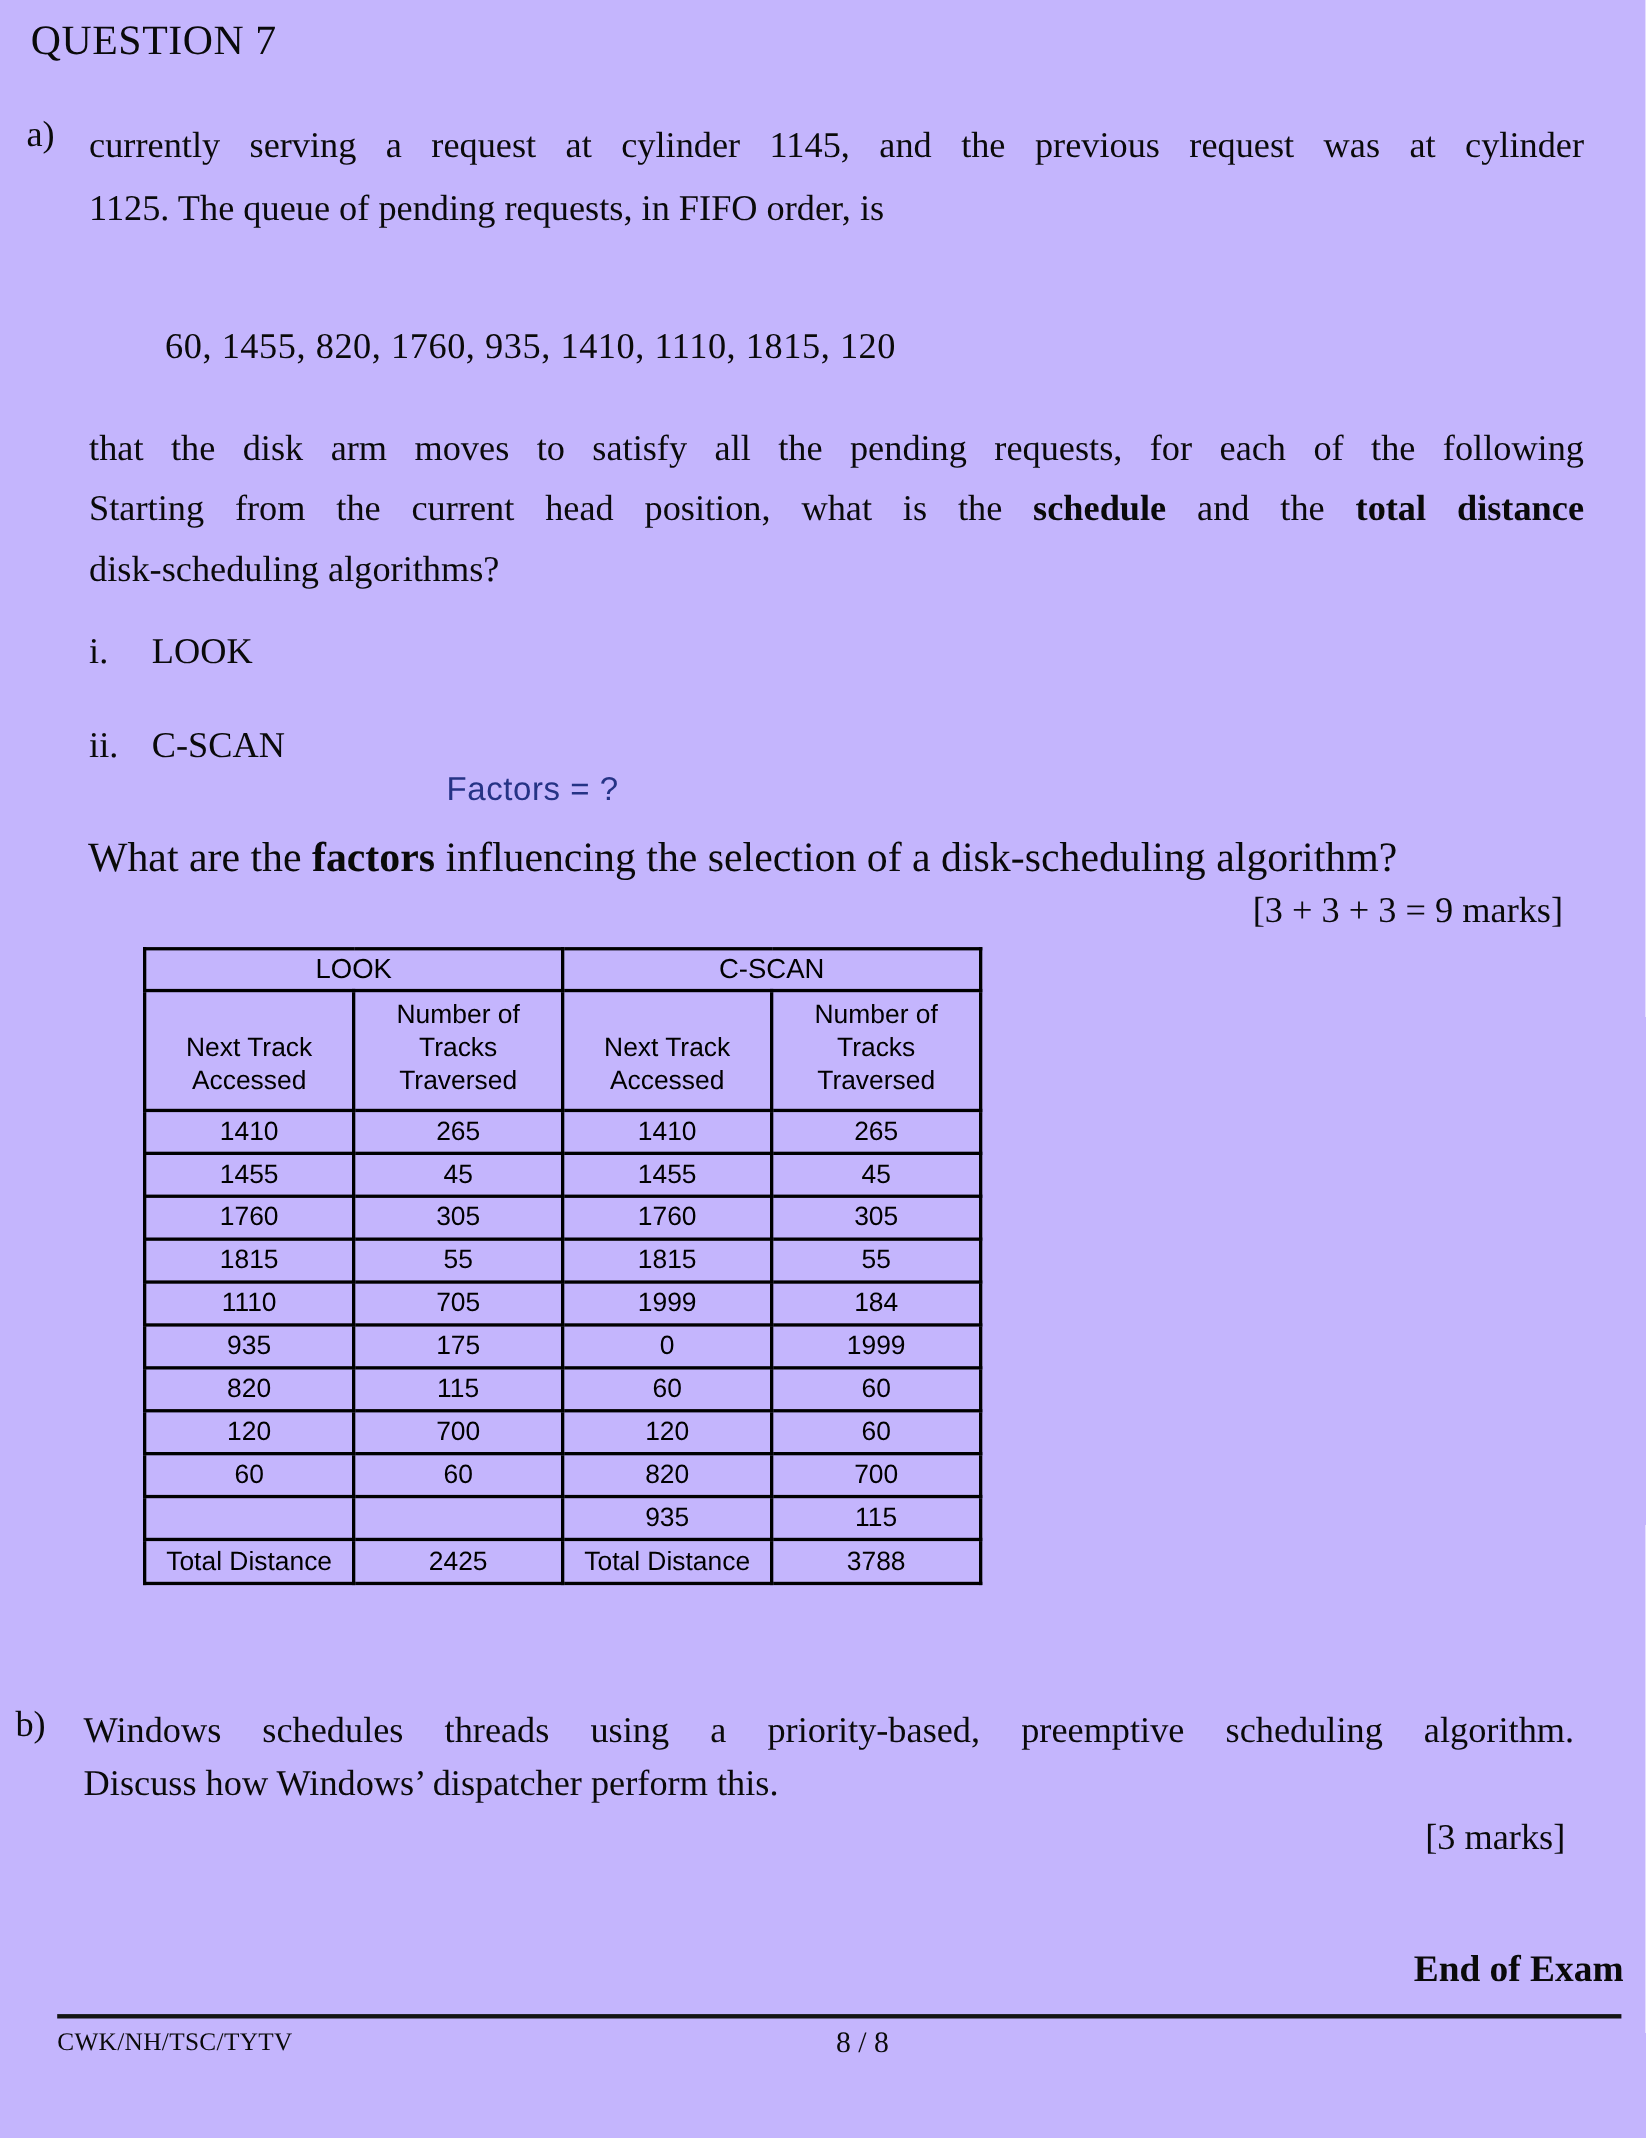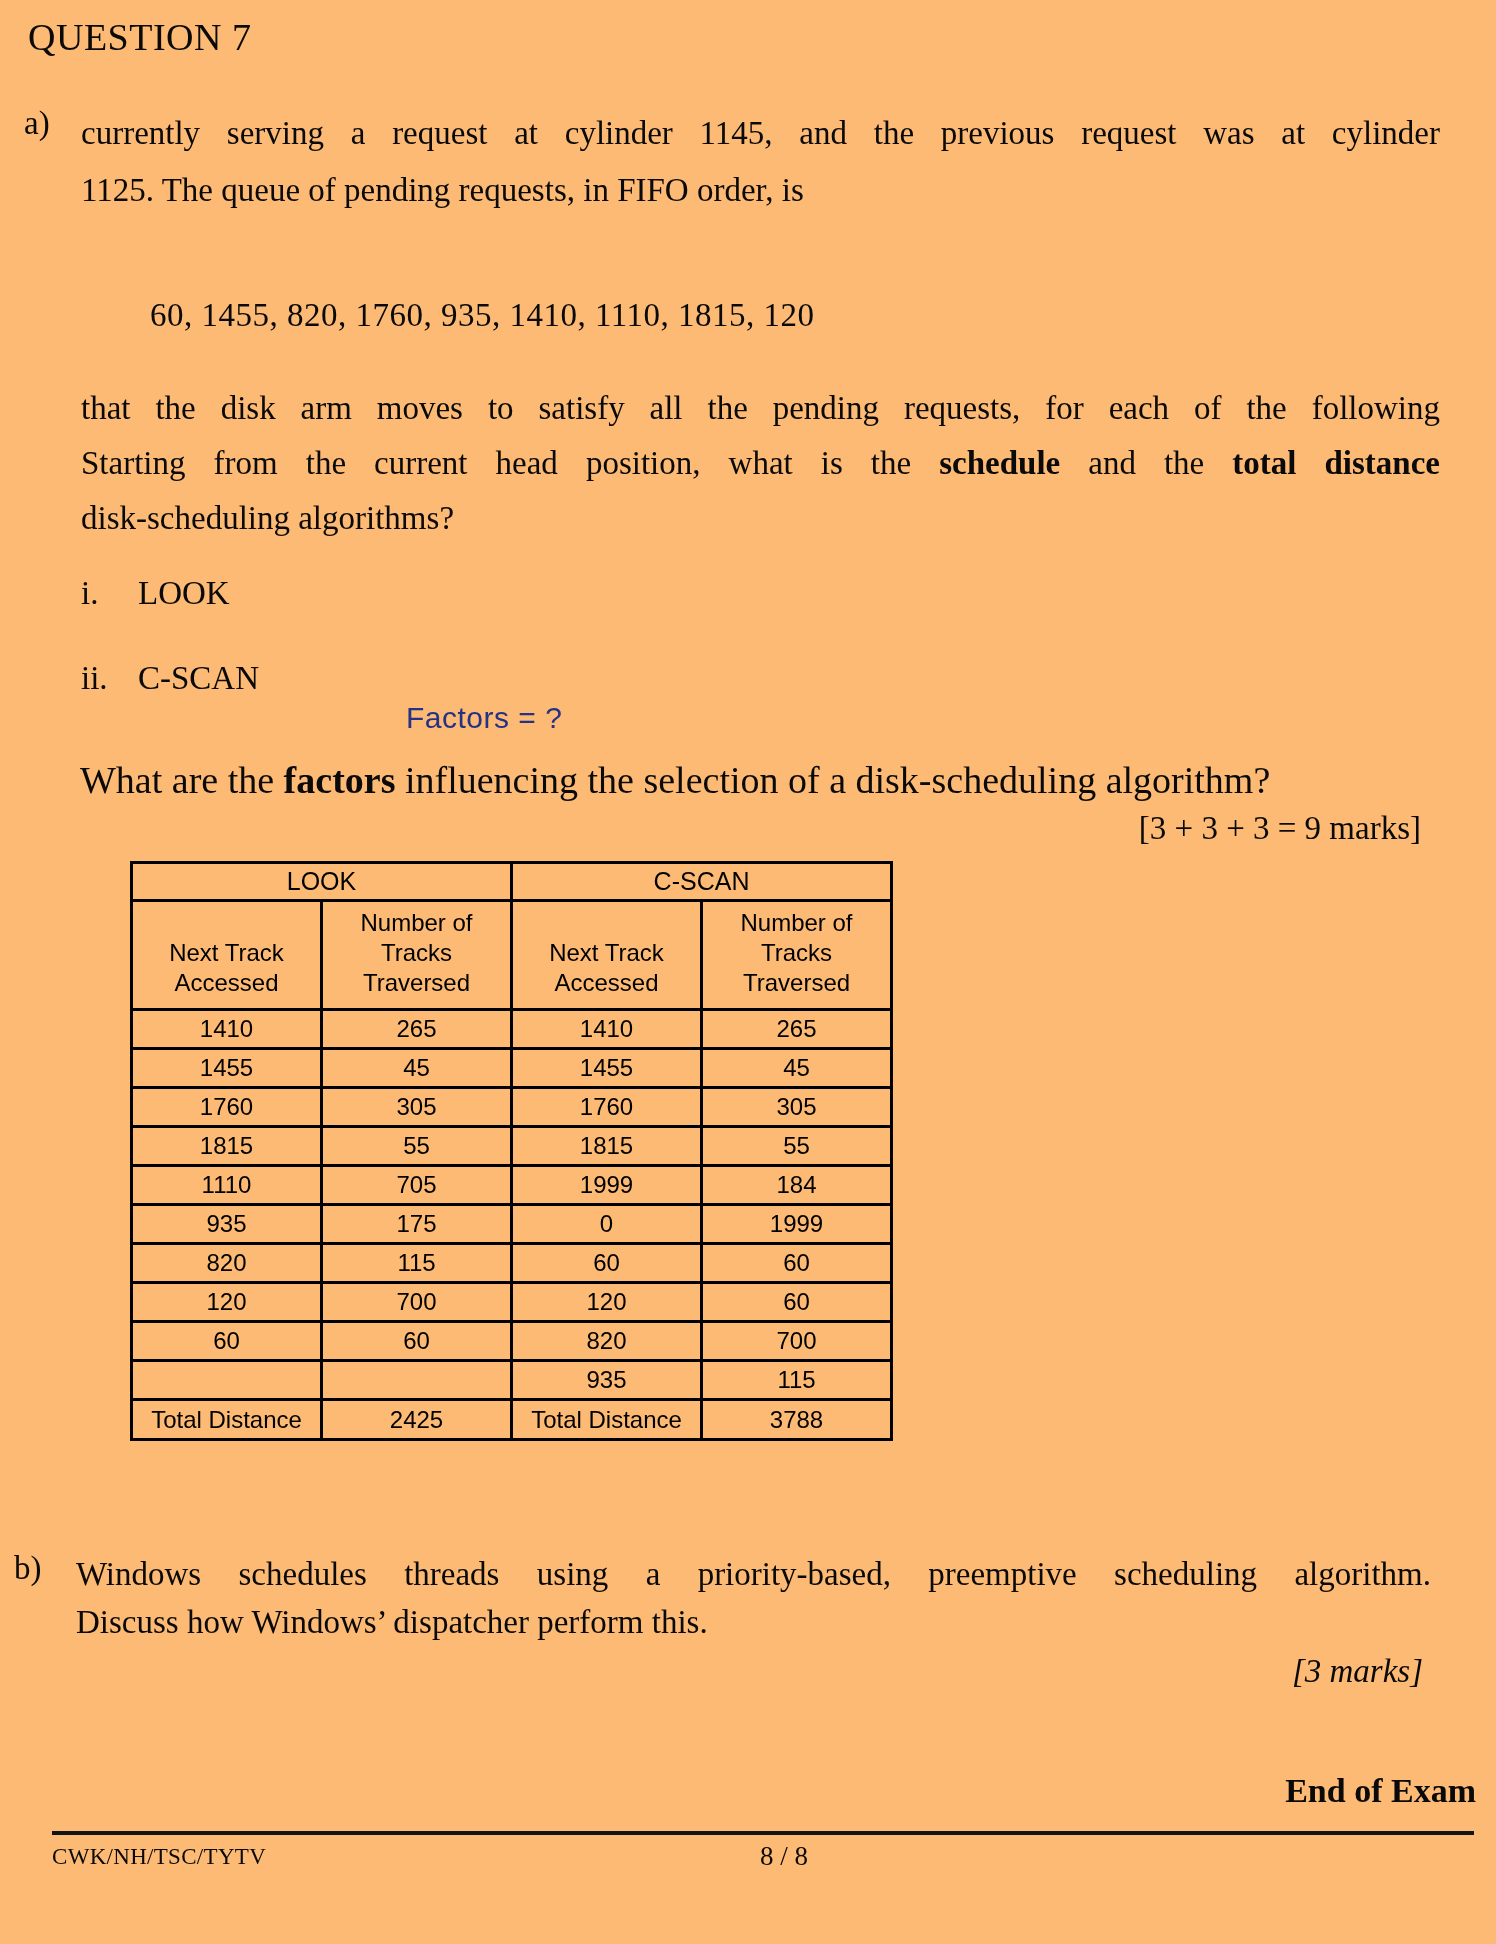--- a/index.html
+++ b/index.html
@@ -1,20 +1,20 @@
 <!DOCTYPE html>
 <html><head>
 <meta charset="utf-8">
 <style>
   * { margin:0; padding:0; box-sizing:border-box; }
   html,body { background:#ffffff; }
   .page {
     position:relative;
     width:1496px; height:1944px;
-    background:#fdba74;
+    background:#c4b5fd;
     font-family:"Liberation Serif", serif;
     color:#0a0a0a;
     overflow:hidden;
   }
   .abs { position:absolute; }
   .q-title { left:28px; top:15px; font-size:38px; letter-spacing:0.5px; }
   .part-label { font-size:33px; }
   .lbl-a { left:24px; top:105px; }
   .lbl-b { left:14px; top:1550px; }
   .para { font-size:33px; }
@@ -29,21 +29,21 @@
   .li-2 { left:81px; top:660px; }
   .list-num { display:inline-block; width:57px; }
   .factors-note {
     left:406px; top:701px;
     font-family:"Liberation Sans", sans-serif;
     font-size:30px; letter-spacing:0.5px;
   }
   .factors-q { left:80px; top:758px; font-size:38px; }
   .marks { font-size:33px; }
   .marks-a { right:75px; top:810px; }
-  .marks-b { right:73px; top:1653px;font-style:italic; }
+  .marks-b { right:73px; top:1653px; }
   .grid {
     position:absolute; left:130px; top:861px;
     border-collapse:collapse;
     font-family:"Liberation Sans", sans-serif;
     font-size:24px; color:#000;
     table-layout:fixed; width:762px;
   }
   .grid col { width:190px; }
   .grid th, .grid td { border:3px solid #000; text-align:center; font-weight:normal; }
   .grid tr.gr { height:38px; }

